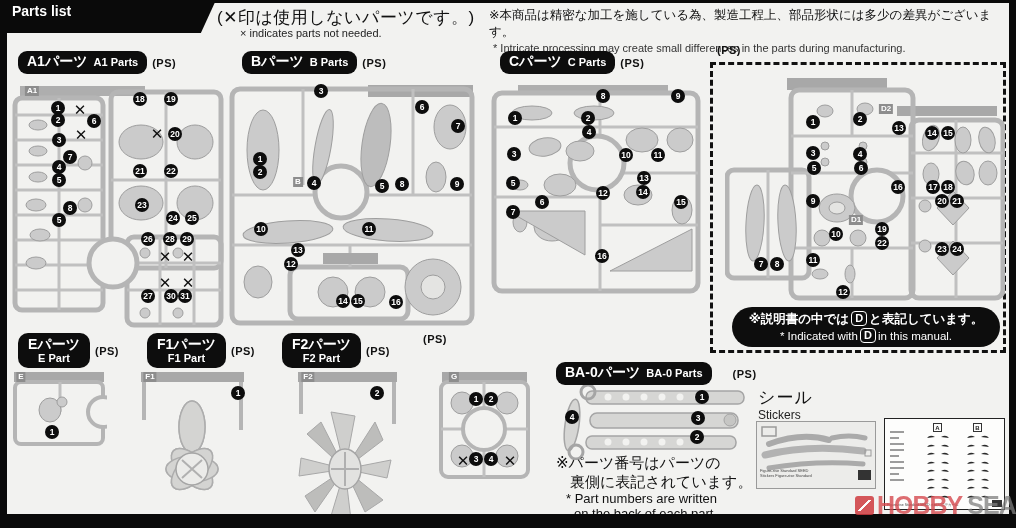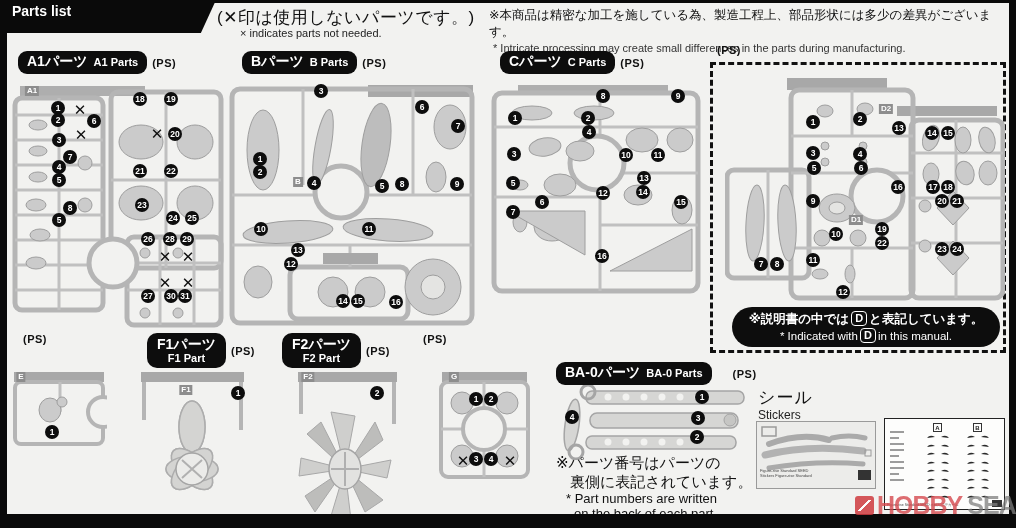--- a/index.html
+++ b/index.html
@@ -123,20 +123,24 @@
   <div class="abs" id="d-note">
     <div class="l1">
       <span>※説明書の中では</span><span class="d-badge">D</span><span>と表記しています。</span>
     </div>
     <div class="l2">
       <span>* Indicated with</span><span class="d-badge">D</span><span>in this manual.</span>
     </div>
   </div>
 
   <div class="abs sec" style="left:18px;top:333px;">
+    <span class="pill2">
+        <span class="pjp">Eパーツ</span>
+        <span class="pen">E Part</span>
+      </span>
     <span class="ps">(PS)</span>
   </div>
   <div class="abs sec" style="left:147px;top:333px;">
     <span class="pill2">
         <span class="pjp">F1パーツ</span>
         <span class="pen">F1 Part</span>
       </span>
     <span class="ps">(PS)</span>
   </div>
   <div class="abs sec" style="left:282px;top:333px;">
@@ -437,21 +441,21 @@
         <ellipse cx="57" cy="97" rx="13" ry="26" transform="rotate(90 57 97)"></ellipse>
         <ellipse cx="57" cy="97" rx="13" ry="26" transform="rotate(135 57 97)"></ellipse>
         <ellipse cx="57" cy="97" rx="13" ry="26" transform="rotate(-45 57 97)"></ellipse>
         <ellipse cx="57" cy="97" rx="13" ry="26" transform="rotate(-90 57 97)"></ellipse>
         <ellipse cx="57" cy="97" rx="13" ry="26" transform="rotate(-135 57 97)"></ellipse>
       </g>
       <circle cx="57" cy="97" r="16" fill="#ebebe9" stroke="#a5a5a5" stroke-width="1.5"></circle>
       <path d="M47,88 L67,106 M67,88 L47,106" stroke="#b0b0b0" stroke-width="2"></path>
     </svg>
   <span class="n-badge" style="left: 103px; top: 21px;">1</span>
-      <span class="tree-tag" style="left: 15px; top: 18px; margin-left: 36px;">F1</span>
+      <span class="tree-tag" style="left: 15px; top: 5px;">F1</span>
     </div>
 
   <div class="tree" style="left:295px;top:372px;width:105px;height:150px;">
     <svg width="105" height="150" viewBox="0 0 105 150">
       <rect x="3" y="0" width="99" height="10" fill="#a8a8a8"></rect>
       <path d="M6,10 V42 M99,10 V52" stroke="#b5b5b5" stroke-width="4" fill="none"></path>
       <g stroke="#a8a8a8" stroke-width="1">
         <polygon points="50,97 36,40 60,44" fill="#cfcfcd"></polygon>
         <polygon points="50,97 80,50 88,68" fill="#bdbdbb"></polygon>
         <polygon points="50,97 96,88 92,106" fill="#cfcfcd"></polygon>

